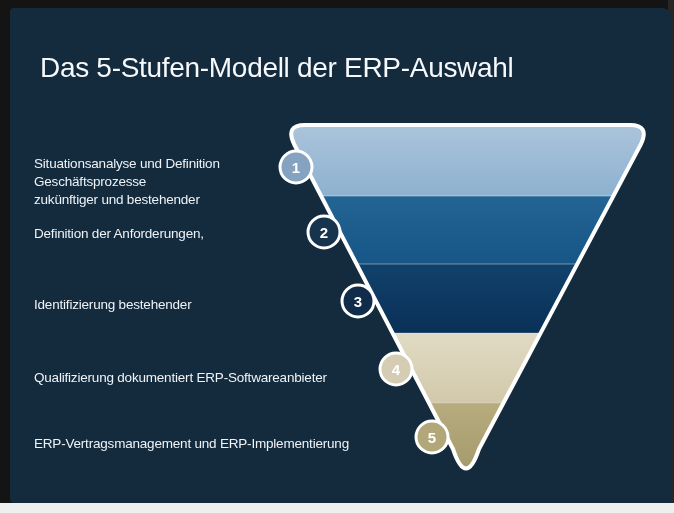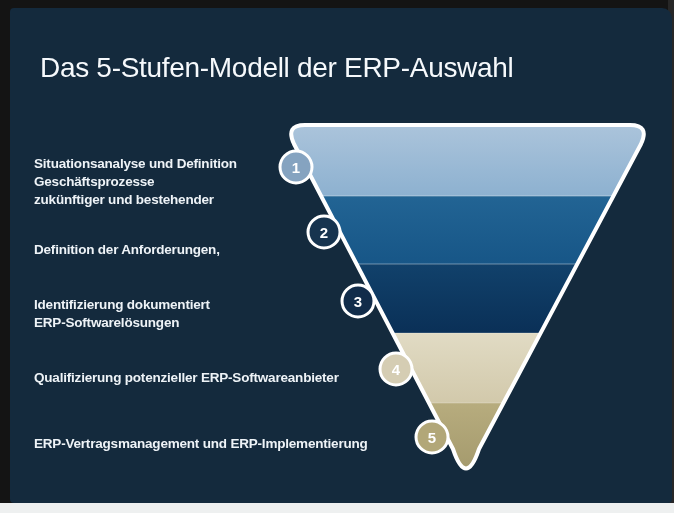--- a/index.html
+++ b/index.html
@@ -15,26 +15,26 @@
     position:absolute;left:10px;top:8px;width:662px;height:495px;
     border-radius:4px 10px 4px 4px;
   }
   .page-title{
     position:absolute;left:30px;top:44px;margin:0;
     font-size:28px;font-weight:500;letter-spacing:-0.3px;
     color:#f6f9fc;white-space:nowrap;
   }
   .stage-label{
     position:absolute;left:24px;width:350px;
-    font-size:13.5px;font-weight:700;line-height:18px;
+    font-size:13.5px;font-weight:400;line-height:18px;
     color:#eef3f7;letter-spacing:-0.2px;
   }
   .stage-label .line{display:block;}
   #label-1{top:147px;}
-  #label-2{top:233px;}
+  #label-2{top:217px;}
   #label-3{top:288px;}
   #label-4{top:361px;}
   #label-5{top:427px;}
   .funnel-svg{position:absolute;left:0;top:0;width:674px;height:513px;}
   .funnel-svg text{
     font-family:"Liberation Sans", sans-serif;
     font-size:15px;font-weight:700;
   }
 </style>
 </head>
@@ -48,25 +48,24 @@
 
   <div class="stage-label" id="label-1">
     <span class="line">Situationsanalyse und Definition</span>
     <span class="line">Geschäftsprozesse</span>
     <span class="line">zukünftiger und bestehender</span>
   </div>
   <div class="stage-label" id="label-2">
     <span class="line">Definition der Anforderungen,</span>
   </div>
   <div class="stage-label" id="label-3">
-    <span class="line">Identifizierung dokumentiert</span>
-    <span class="line">ERP-Softwarelösungen</span>
+    <span class="line">Identifizierung bestehender</span>
   </div>
   <div class="stage-label" id="label-4">
-    <span class="line">Qualifizierung potenzieller ERP-Softwareanbieter</span>
+    <span class="line">Qualifizierung dokumentiert ERP-Softwareanbieter</span>
   </div>
   <div class="stage-label" id="label-5">
     <span class="line">ERP-Vertragsmanagement und ERP-Implementierung</span>
   </div>
 </div>
 
 <svg class="funnel-svg" viewBox="0 0 674 513" xmlns="http://www.w3.org/2000/svg">
   <defs>
     <clipPath id="funnelClip">
       <path d="M 305 125 L 630 125 Q 650 125 641 144 L 479 449 Q 466 488 453 449 L 294 144 Q 285 125 305 125 Z"></path>

